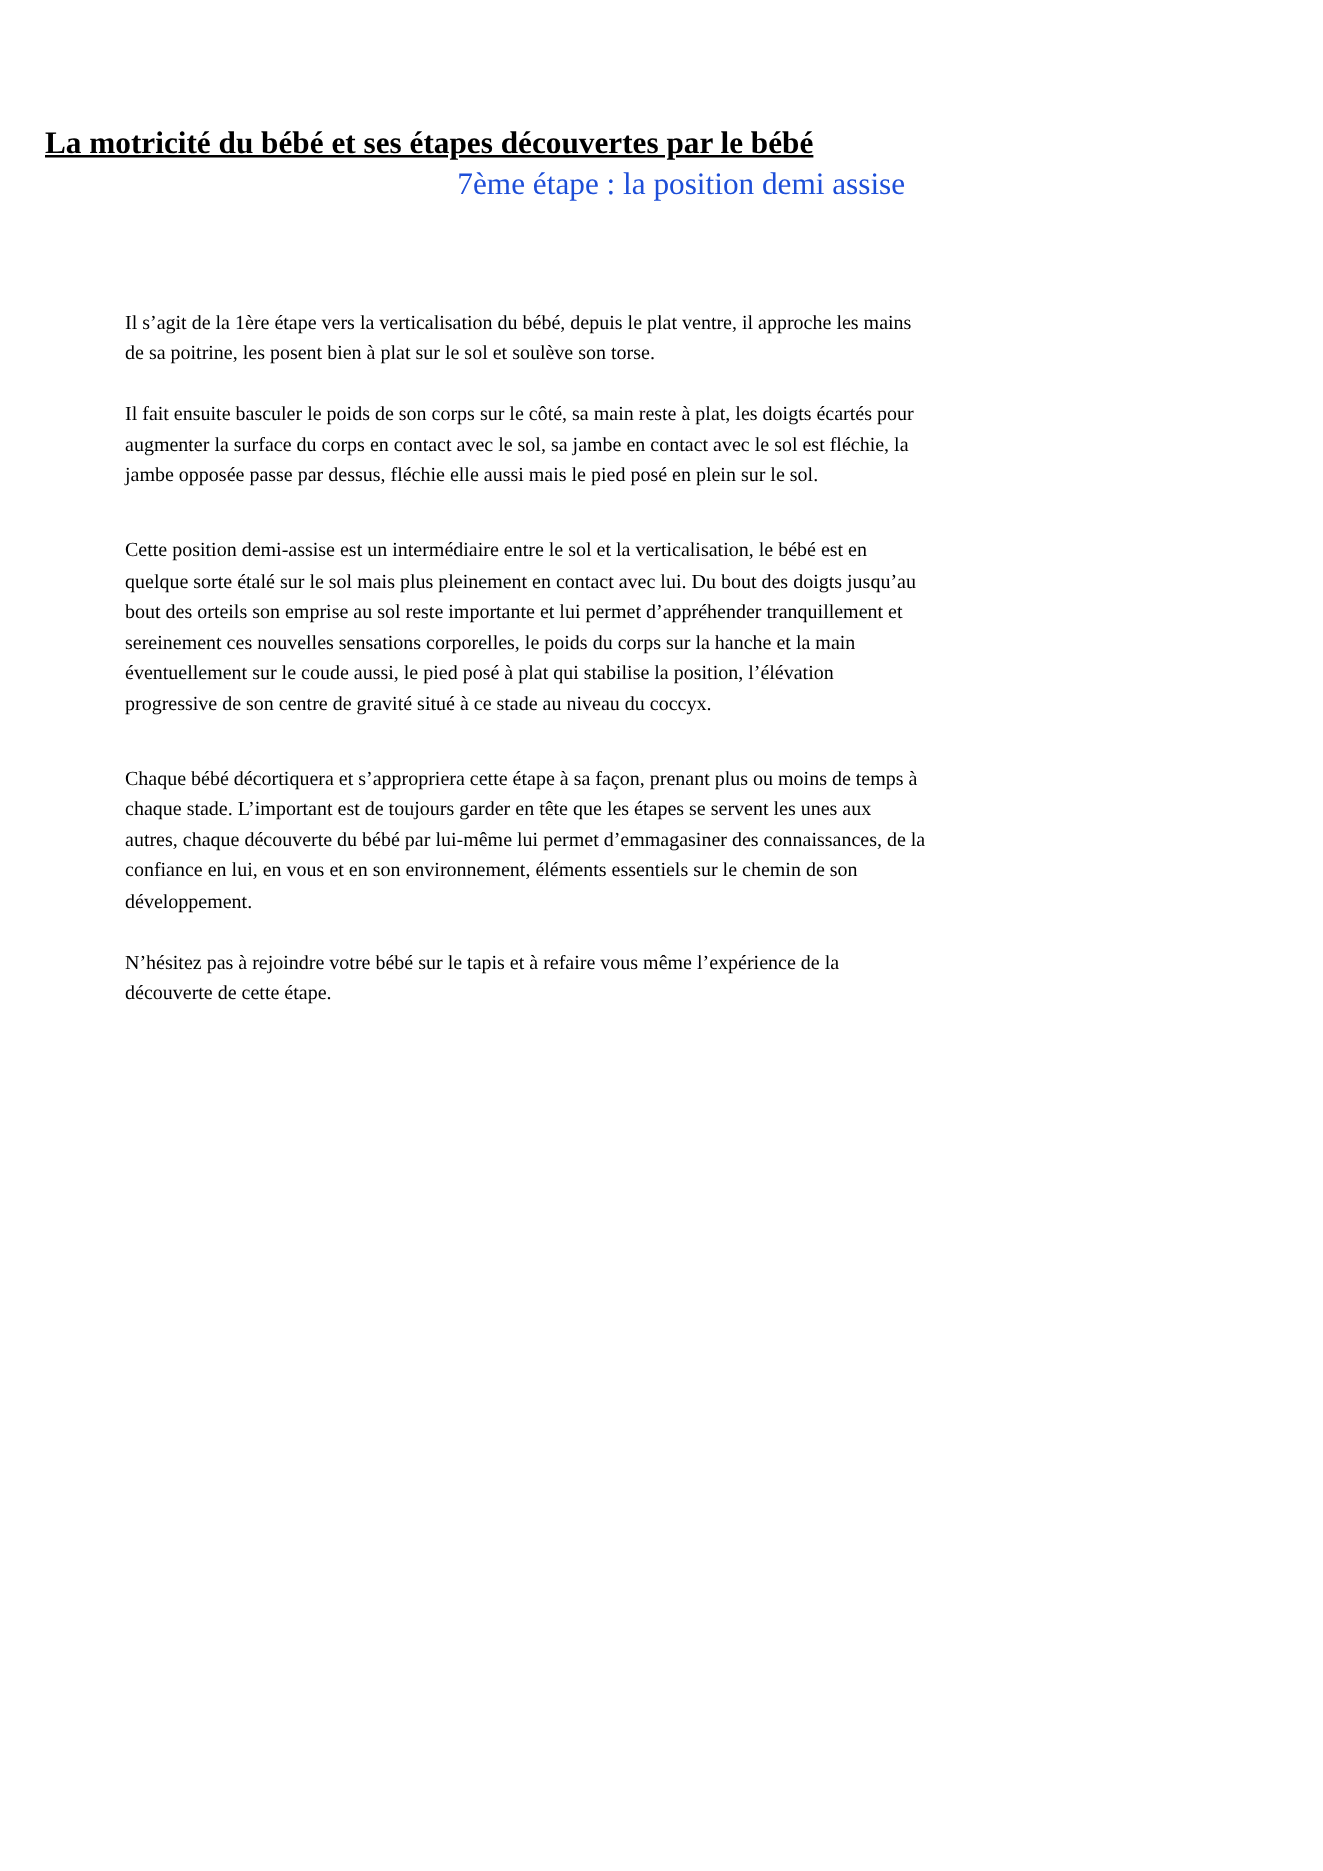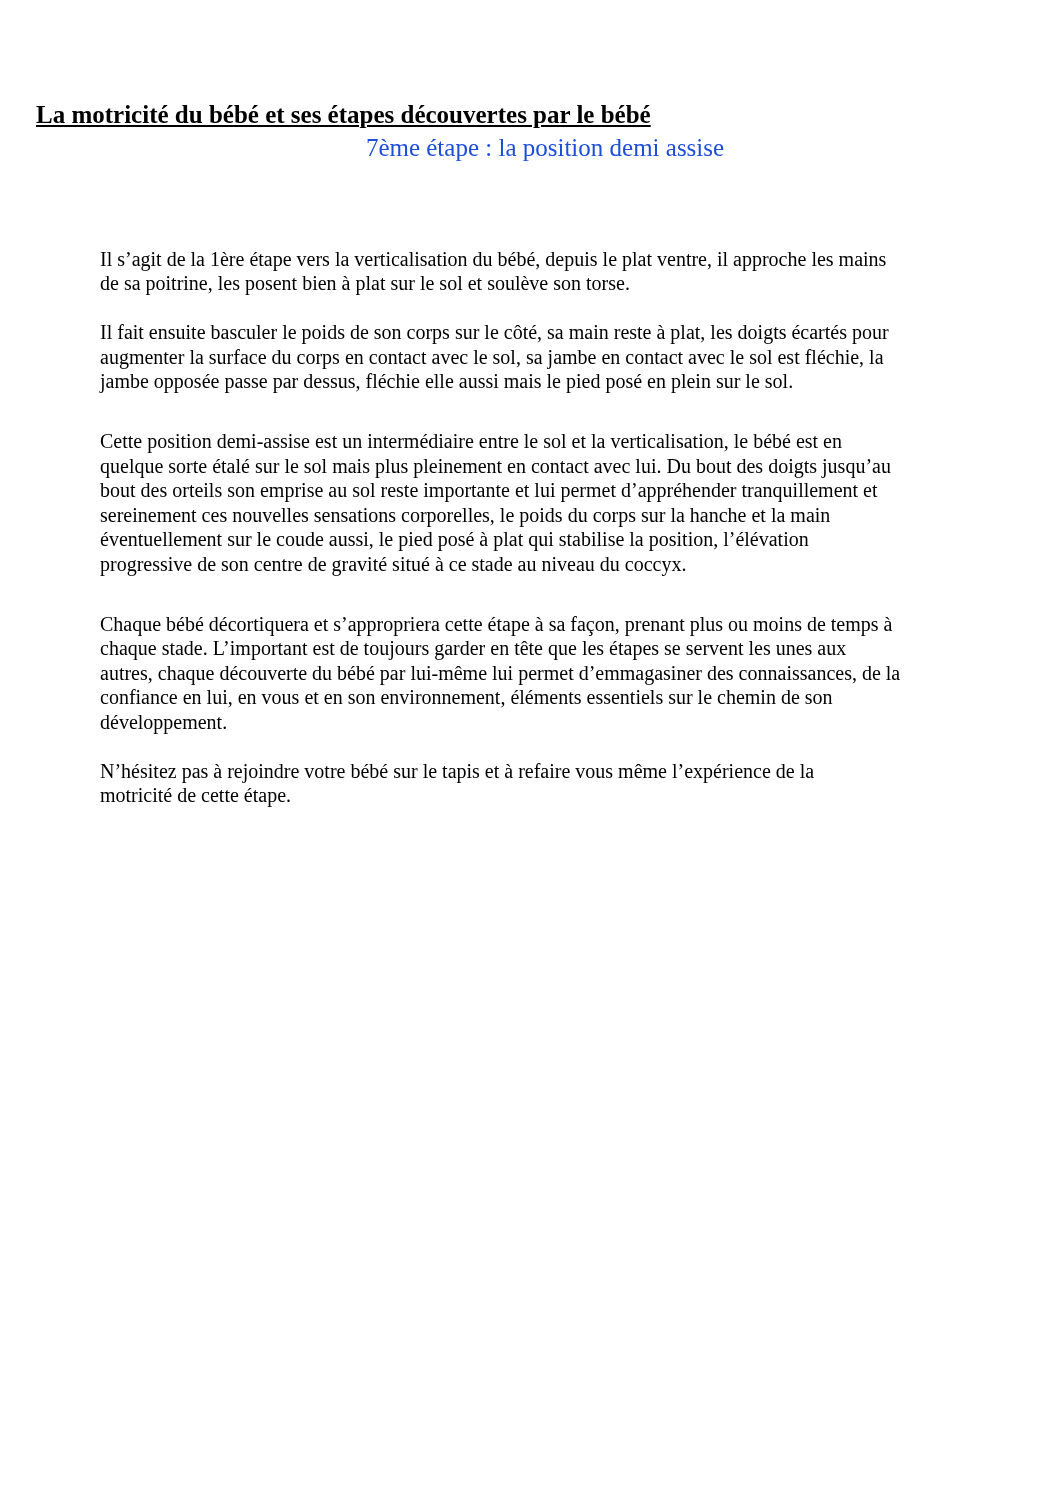--- a/index.html
+++ b/index.html
@@ -40,21 +40,21 @@
     font-size: 25px;
     line-height: 1.2;
     font-weight: normal;
     color: #1d4ed8;
   }
   .doc-body {
     position: absolute;
     top: 222px;
     left: 100px;
     width: 866px;
-    font-size: 20px;
+    font-size: 16px;
     line-height: 24.5px;
     white-space: pre-line;
     color: #000000;
   }
   .para {
     margin: 0;
   }
   .para.gap-above {
     margin-top: 11px;
   }
@@ -76,15 +76,15 @@
 bout des orteils son emprise au sol reste importante et lui permet d’appréhender tranquillement et
 sereinement ces nouvelles sensations corporelles, le poids du corps sur la hanche et la main
 éventuellement sur le coude aussi, le pied posé à plat qui stabilise la position, l’élévation
 progressive de son centre de gravité situé à ce stade au niveau du coccyx.</p>
     <p class="para gap-above">Chaque bébé décortiquera et s’appropriera cette étape à sa façon, prenant plus ou moins de temps à
 chaque stade. L’important est de toujours garder en tête que les étapes se servent les unes aux
 autres, chaque découverte du bébé par lui-même lui permet d’emmagasiner des connaissances, de la
 confiance en lui, en vous et en son environnement, éléments essentiels sur le chemin de son
 développement.</p>
     <p class="para">N’hésitez pas à rejoindre votre bébé sur le tapis et à refaire vous même l’expérience de la
-motricité de cette étape.</p>
+découverte de cette étape.</p>
   </div>
 </div>
 
 </body></html>

